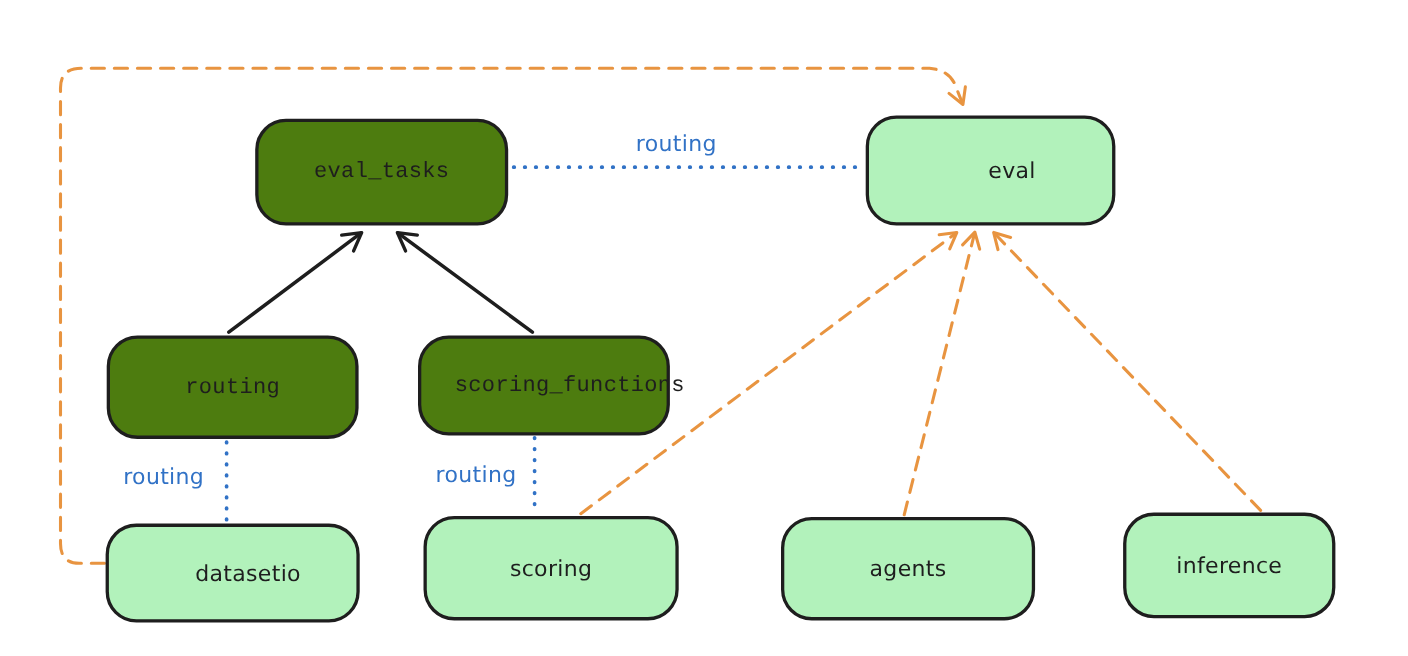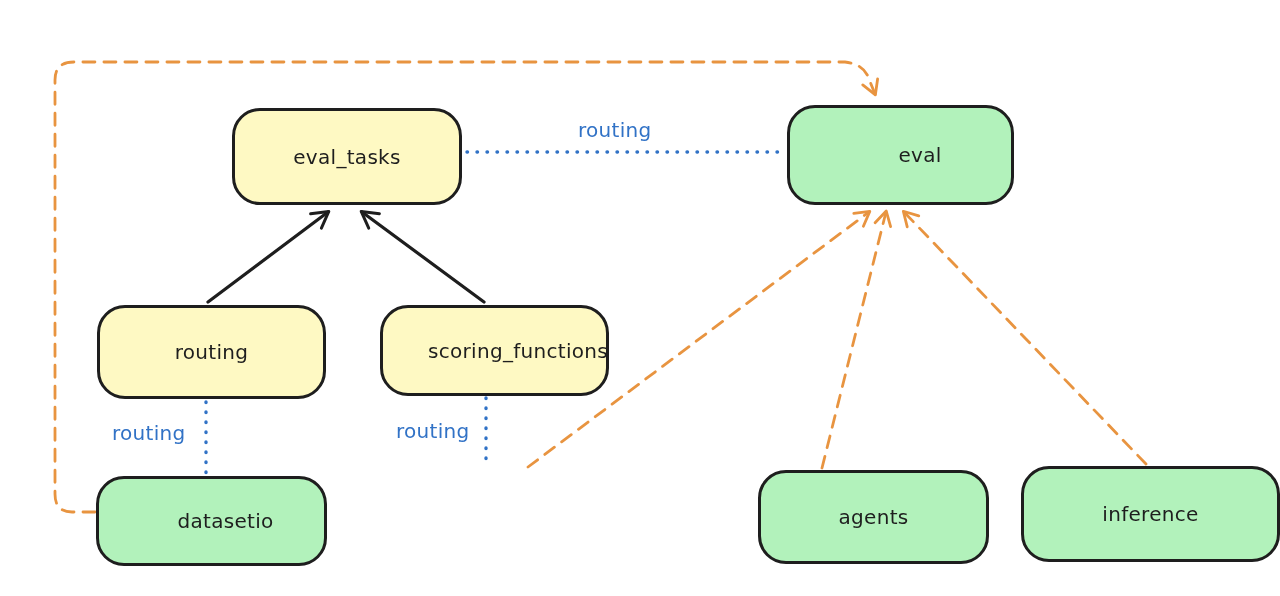--- a/index.html
+++ b/index.html
@@ -26,21 +26,21 @@
     display: flex;
     align-items: center;
     justify-content: center;
     border: 3px solid #1e1e1e;
     border-radius: 28px;
     box-sizing: border-box;
     font-size: 20px;
     color: #1e1e1e;
     letter-spacing: 0.3px;
   }
-  .node-blue  { background: #fef9c3; }
+  .node-blue  { background: #4d7c0f; font-family: Liberation Mono, monospace; }
   .node-green { background: #b2f2bb; }
   .edge-label {
     position: absolute;
     color: #3172c6;
     font-size: 20px;
     font-weight: 400;
     letter-spacing: 0.3px;
     white-space: nowrap;
   }
 </style>
@@ -85,26 +85,29 @@
   </div>
 
   <div class="node node-blue" style="left:380px; top:305px; width:229px; height:91px;padding-left:47px;">
     <span>scoring_functions</span>
   </div>
 
   <div class="node node-green" style="left:96px; top:476px; width:231px; height:90px;padding-left:28px;">
     <span>datasetio</span>
   </div>
 
+  <div class="node node-green" style="left:385px; top:469px; width:232px; height:95px;">
+    <span>scoring</span>
+  </div>
 
-  <div class="node node-green" style="left:710px; top:470px; width:231px; height:94px;margin-left:48px;">
+  <div class="node node-green" style="left:710px; top:470px; width:231px; height:94px;">
     <span>agents</span>
   </div>
 
-  <div class="node node-green" style="left:1021px; top:466px; width:259px; height:96px;">
+  <div class="node node-green" style="left:1021px; top:466px; width:193px; height:96px;">
     <span>inference</span>
   </div>
 
   <div class="edge-label" style="left:578px; top:118px;">routing</div>
   <div class="edge-label" style="left:112px; top:421px;">routing</div>
   <div class="edge-label" style="left:396px; top:419px;">routing</div>
 
 </div>
 
 </body></html>

